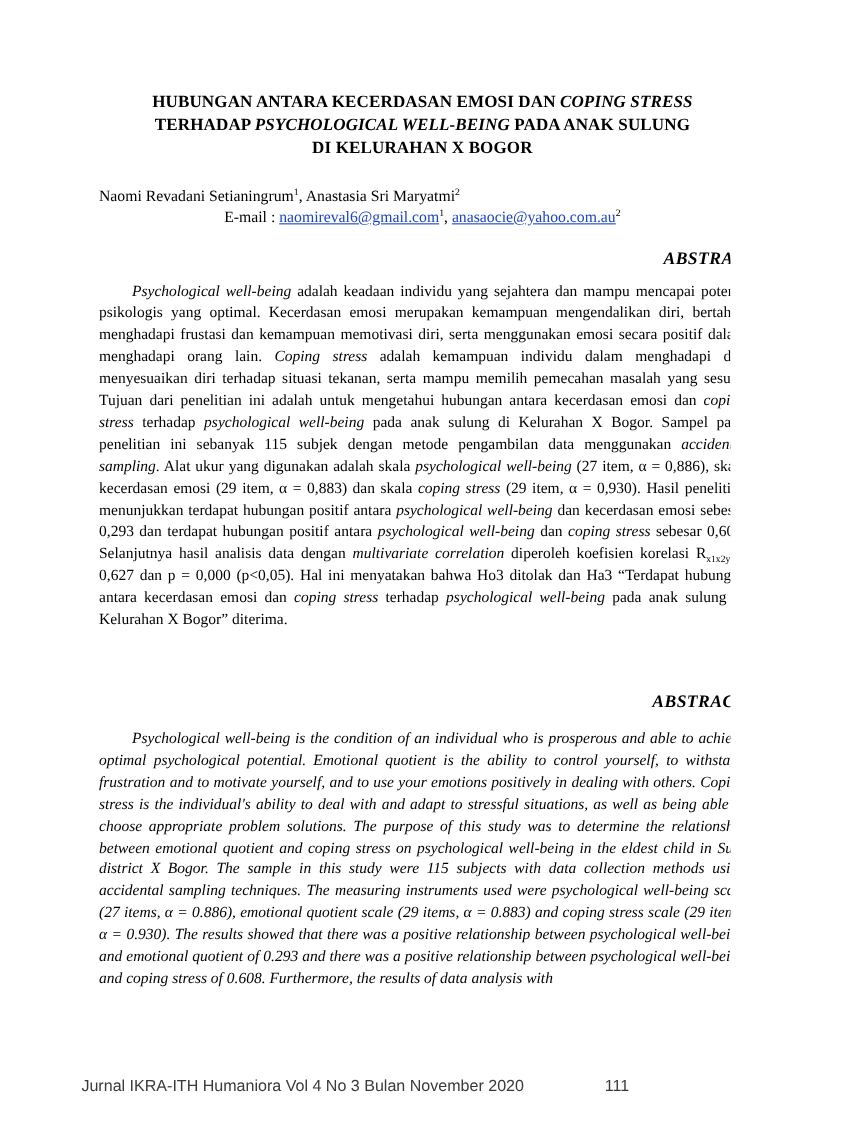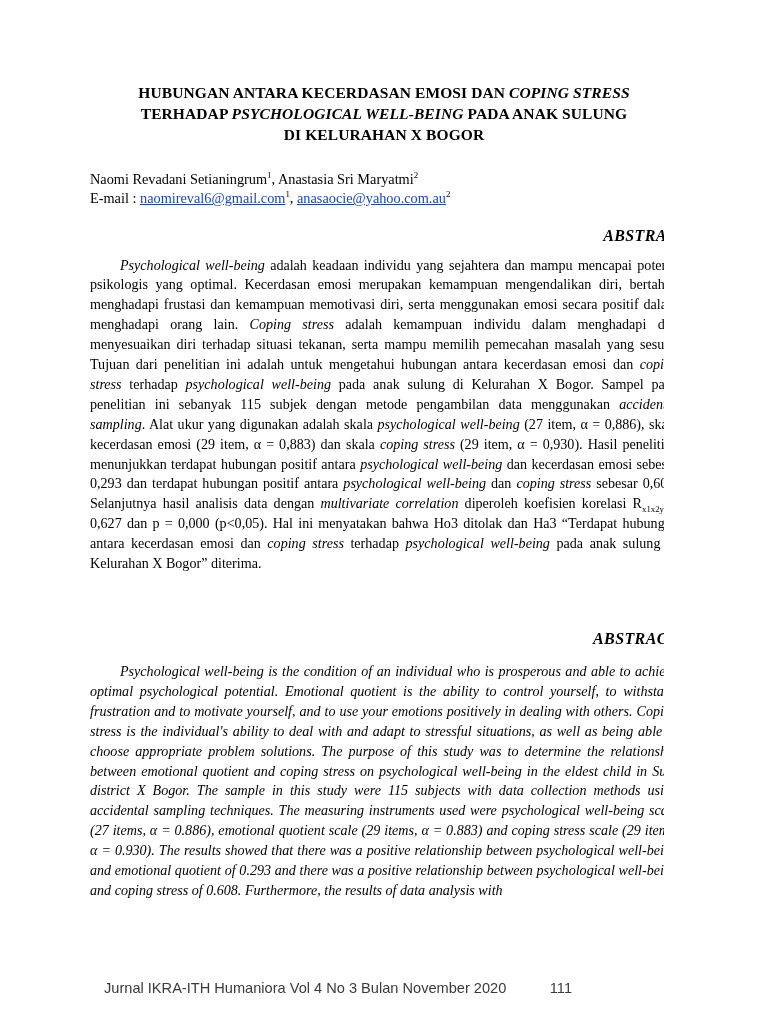--- a/index.html
+++ b/index.html
@@ -42,20 +42,21 @@
     font-size: 14.3px;
     line-height: 19px;
   }
   .affiliation {
     margin-top: 23px;
     text-align: center;
     font-size: 14.3px;
     line-height: 19.5px;
   }
   .email-line {
+    text-align: center;
     font-size: 14.3px;
     line-height: 19.5px;
   }
   .email-link {
     color: #1a44c8;
     text-decoration: underline;
   }
   sup {
     font-size: 0.62em;
     vertical-align: super;
@@ -101,21 +102,21 @@
     text-align: justify;
     font-style: italic;
     font-size: 14.1px;
     line-height: 19.9px;
     text-indent: 30px;
   }
 
   
   .footer {
     position: absolute;
-    left: 104px;
+    left: 74px;
     right: 90px;
     bottom: 28px;
     display: flex;
     justify-content: space-between;
     align-items: baseline;
     font-family: "Liberation Sans", "DejaVu Sans", sans-serif;
     font-size: 14.6px;
     color: #3a3a3a;
   }
   .footer-page-number { padding-right: 2px; }

